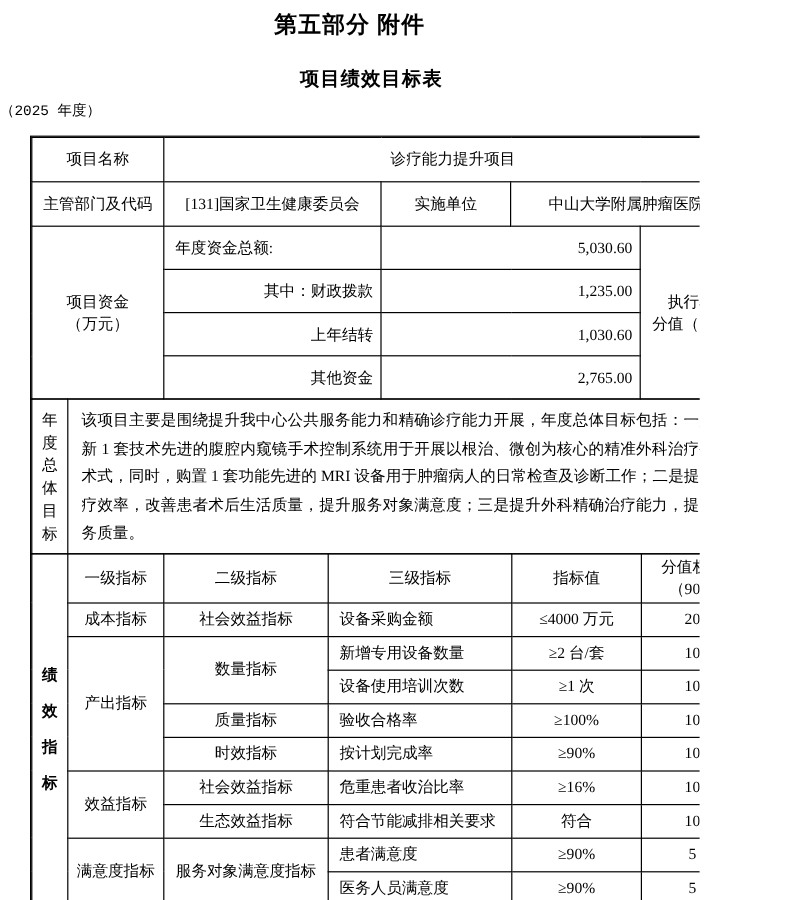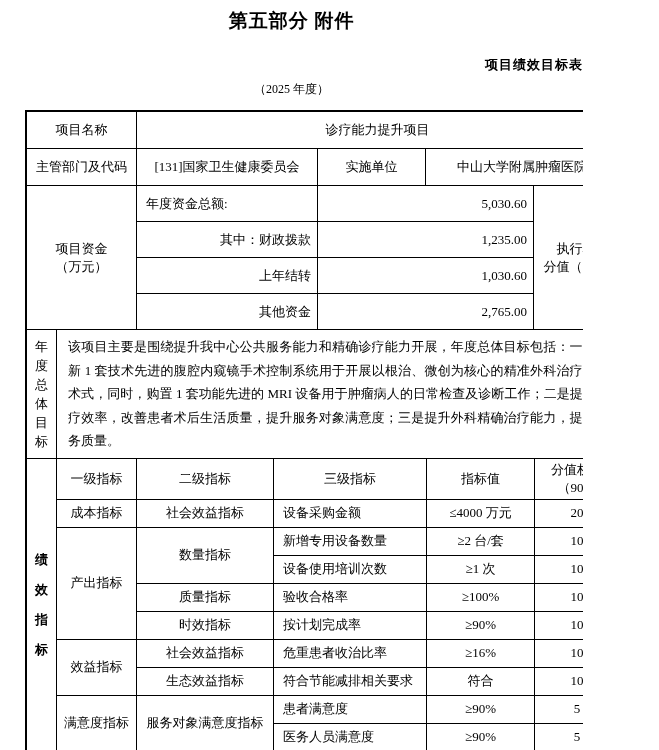--- a/index.html
+++ b/index.html
@@ -15,30 +15,31 @@
   }
   .doc-title {
     padding-top: 8px;
     text-align: center;
     font-size: 19px;
     font-weight: bold;
     letter-spacing: 1px;
   }
   .doc-subtitle {
     margin-top: 22px;
-    text-align: right;
-    font-size: 13px;
+    text-align: center;
+    font-size: 16px;
     font-weight: bold;
     letter-spacing: 1px;
     padding-left: 36px;
   }
   .doc-period {
     margin-top: 7px;
-    text-align: center;
+    text-align: left;
     font-size: 12px;
+    font-family: Liberation Mono, monospace;
   }
   .table-wrap {
     margin: 12px 0 0 25px;
     width: 593px;
     border: 1px solid #000;
   }
   table {
     border-collapse: collapse;
     table-layout: fixed;
     width: 100%;

